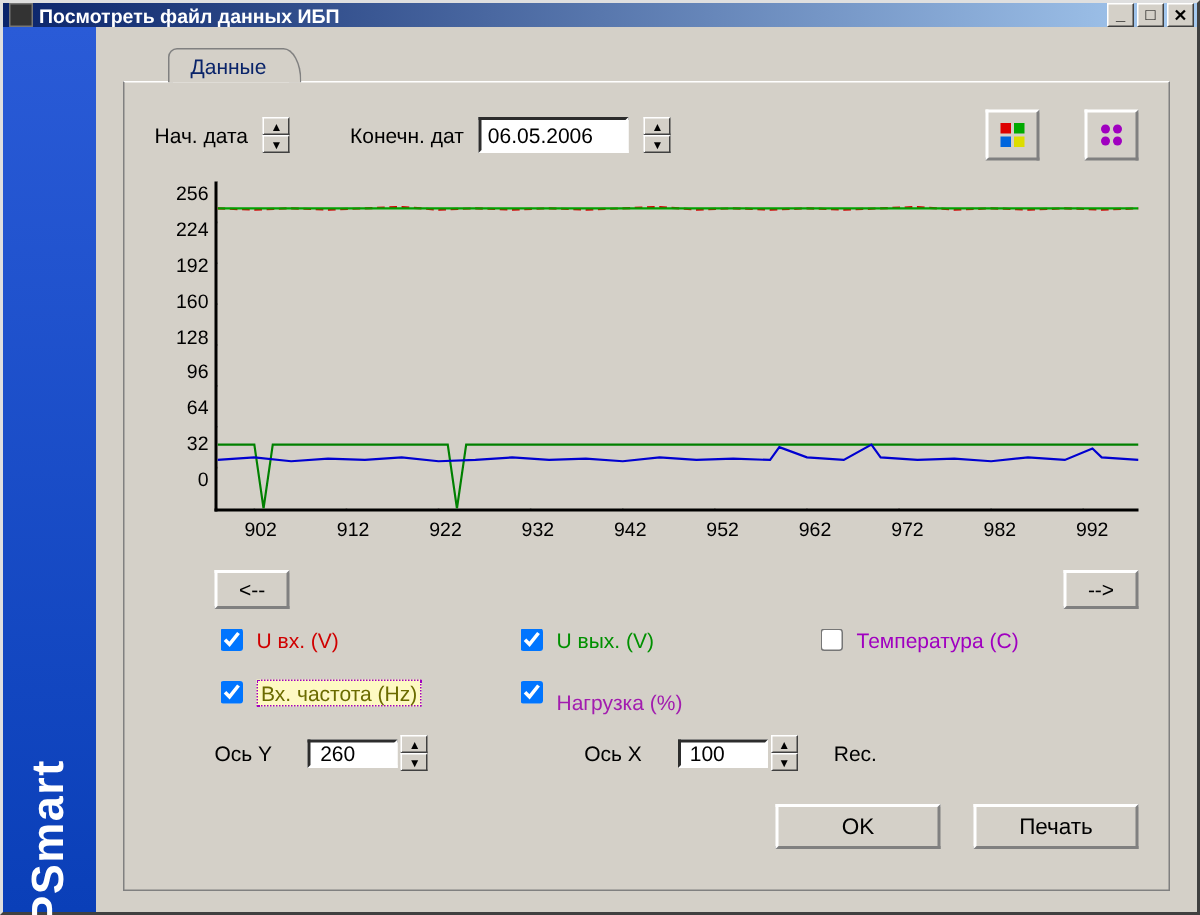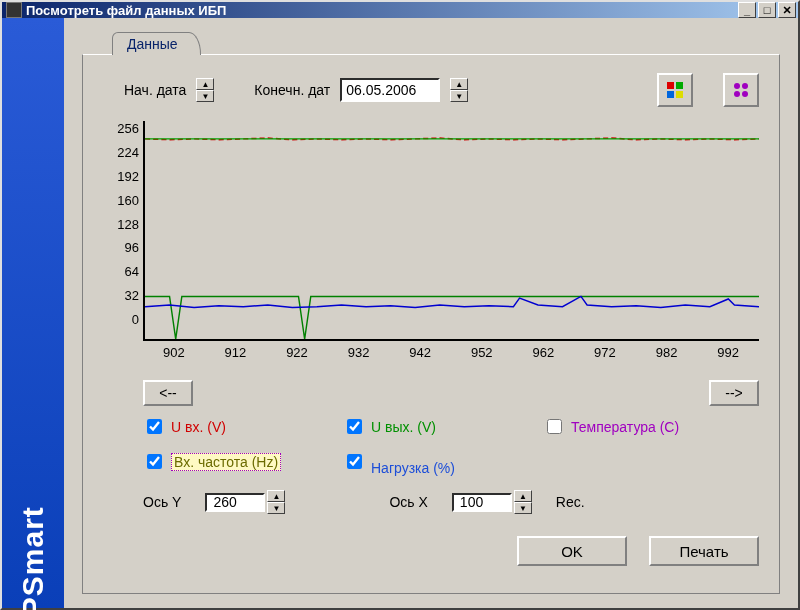--- a/index.html
+++ b/index.html
@@ -91,21 +91,21 @@
     position: relative;
     top: 1px;
   }
   .panel {
     border: 1px solid #808080;
     border-top-color: #fff;
     background: #d4d0c8;
     height: 540px;
     padding: 18px 20px 12px 20px;
   }
-  .row { display: flex; align-items: center; margin-left: 21px; }
+  .row { display: flex; align-items: center; }
   .daterow { gap: 10px; margin-bottom: 14px; }
   .lbl { font-size: 14px; }
   .dateinput {
     width: 100px;
     height: 24px;
     background: #fff;
     border: 2px inset #fff;
     border-color: #808080 #fff #fff #808080;
     font-size: 14px;
     padding: 1px 4px;
@@ -168,21 +168,21 @@
     display:grid;
     grid-template-columns: 200px 200px 200px;
     row-gap: 10px;
     margin-bottom: 14px;
   }
   .chk { display:flex;align-items:center;gap:6px;font-size:14px; }
   .chk input { width:15px;height:15px; }
   .c-red { color:#d00000; }
   .c-green { color:#009000; }
   .c-purple { color:#a000c0; }
-  .c-blue { color:#1d4ed8;margin-top:13px; }
+  .c-blue { color:#a21caf;margin-top:13px; }
   .c-olive { color:#6b6b00; background:#fef9c3; padding:0 2px; border:1px dotted #a000c0; }
   .axisrow {
     margin-left: 40px;
     display:flex; align-items:center; gap: 2px;
     font-size:14px;
   }
   .numinput {
     width: 60px; height:19px;
     background:#fff;
     border:2px inset; border-color:#808080 #fff #fff #808080;

